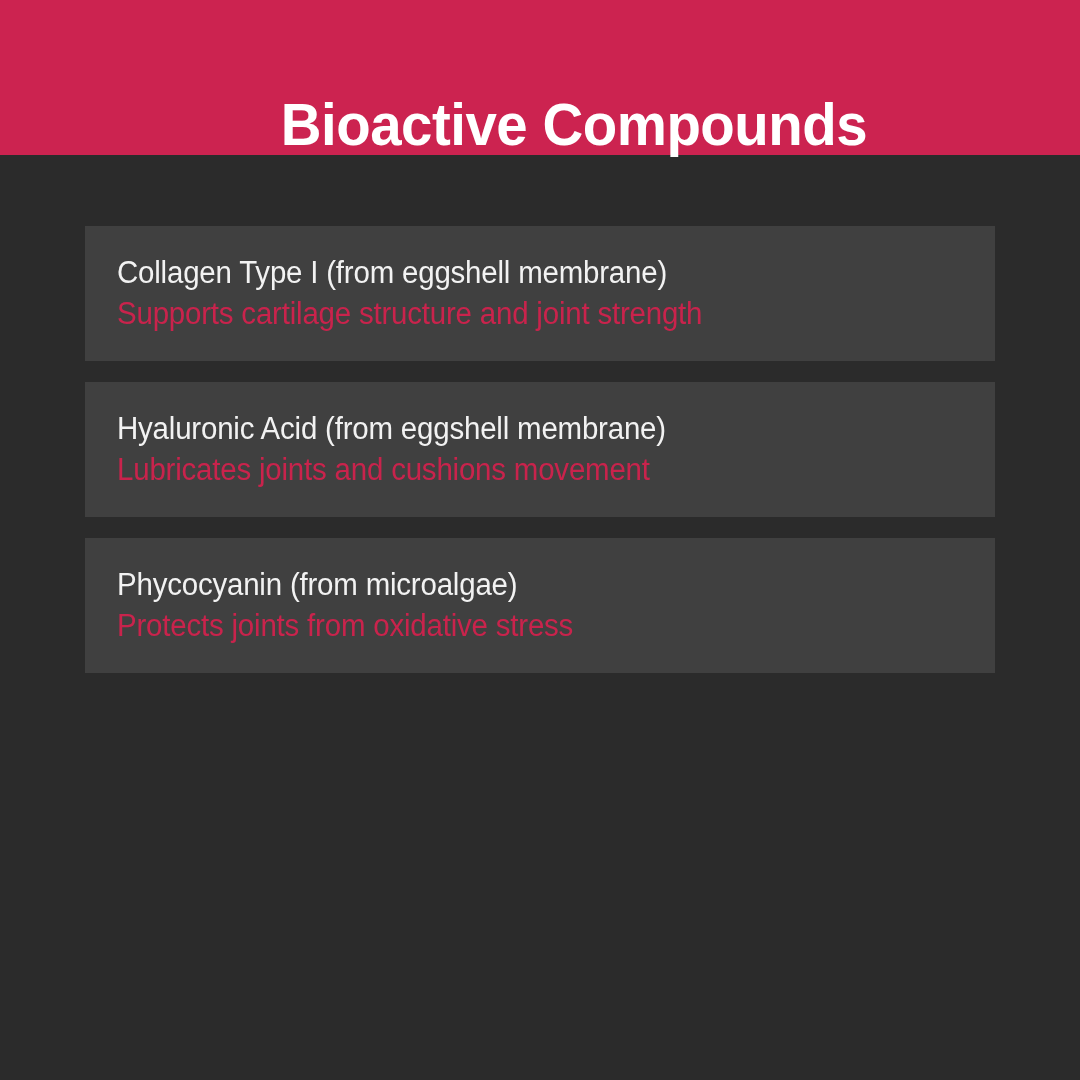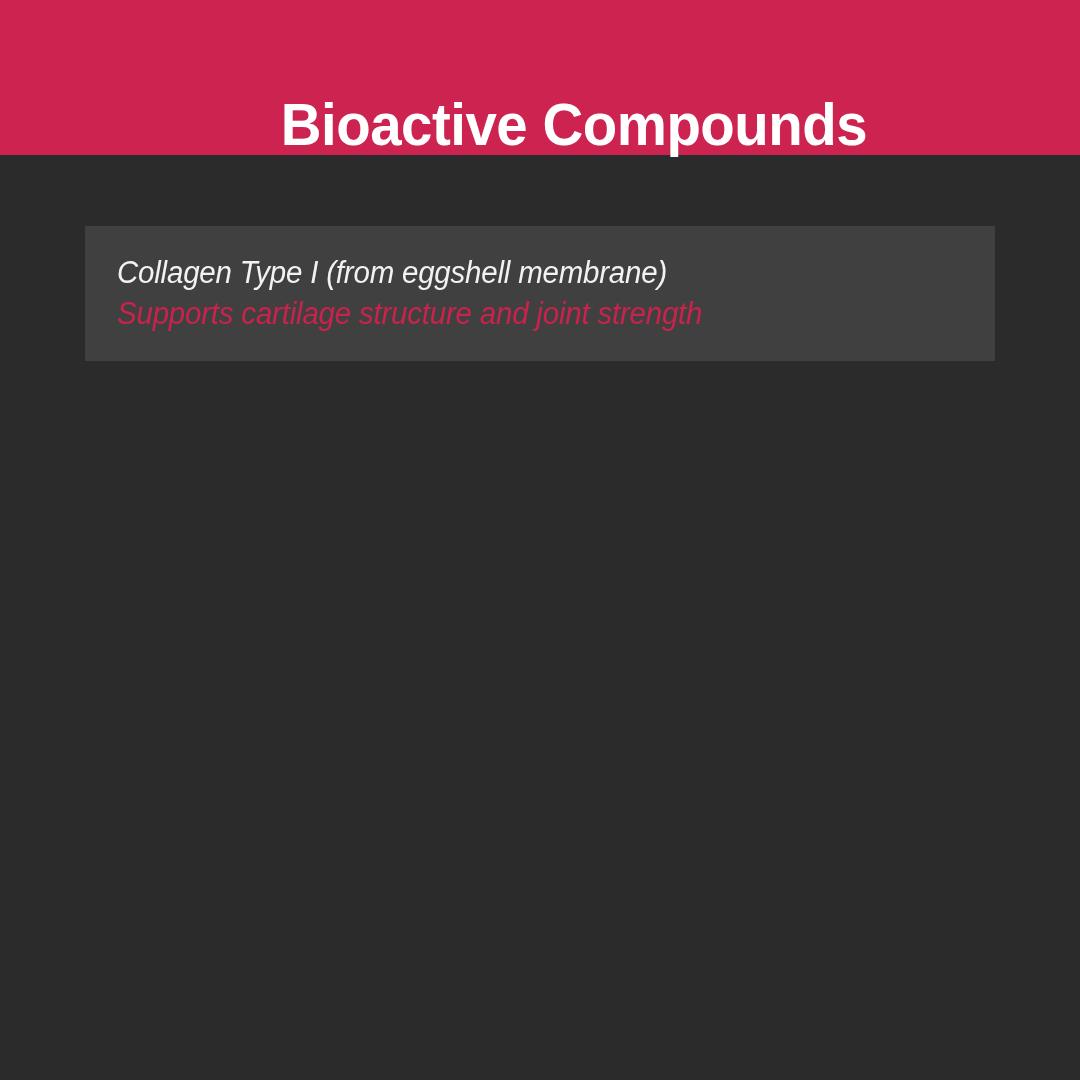--- a/index.html
+++ b/index.html
@@ -49,21 +49,20 @@
 
   
   .card-list {
     position: absolute;
     top: 226px;
     left: 85px;
     width: 910px;
     display: flex;
     flex-direction: column;
     gap: 21px;
-    font-style: italic;
   }
 
   .compound-card {
     width: 910px;
     height: 135px;
     background: #404040;
     box-sizing: border-box;
     padding: 0 32px;
     display: flex;
     flex-direction: column;
@@ -104,18 +103,26 @@
     <div class="header-title">Bioactive Compounds</div>
   </div>
 
   <div class="card-list">
 
     <div class="compound-card">
       <div class="compound-name">Collagen Type I (from eggshell membrane)</div>
       <div class="compound-benefit">Supports cartilage structure and joint strength</div>
     </div>
 
+    <div class="compound-card">
+      <div class="compound-name">Hyaluronic Acid (from eggshell membrane)</div>
+      <div class="compound-benefit">Lubricates joints and cushions movement</div>
+    </div>
 
 
+    <div class="compound-card">
+      <div class="compound-name">Phycocyanin (from microalgae)</div>
+      <div class="compound-benefit">Protects joints from oxidative stress</div>
+    </div>
 
 
   </div>
 </div>
 
 </body></html>

